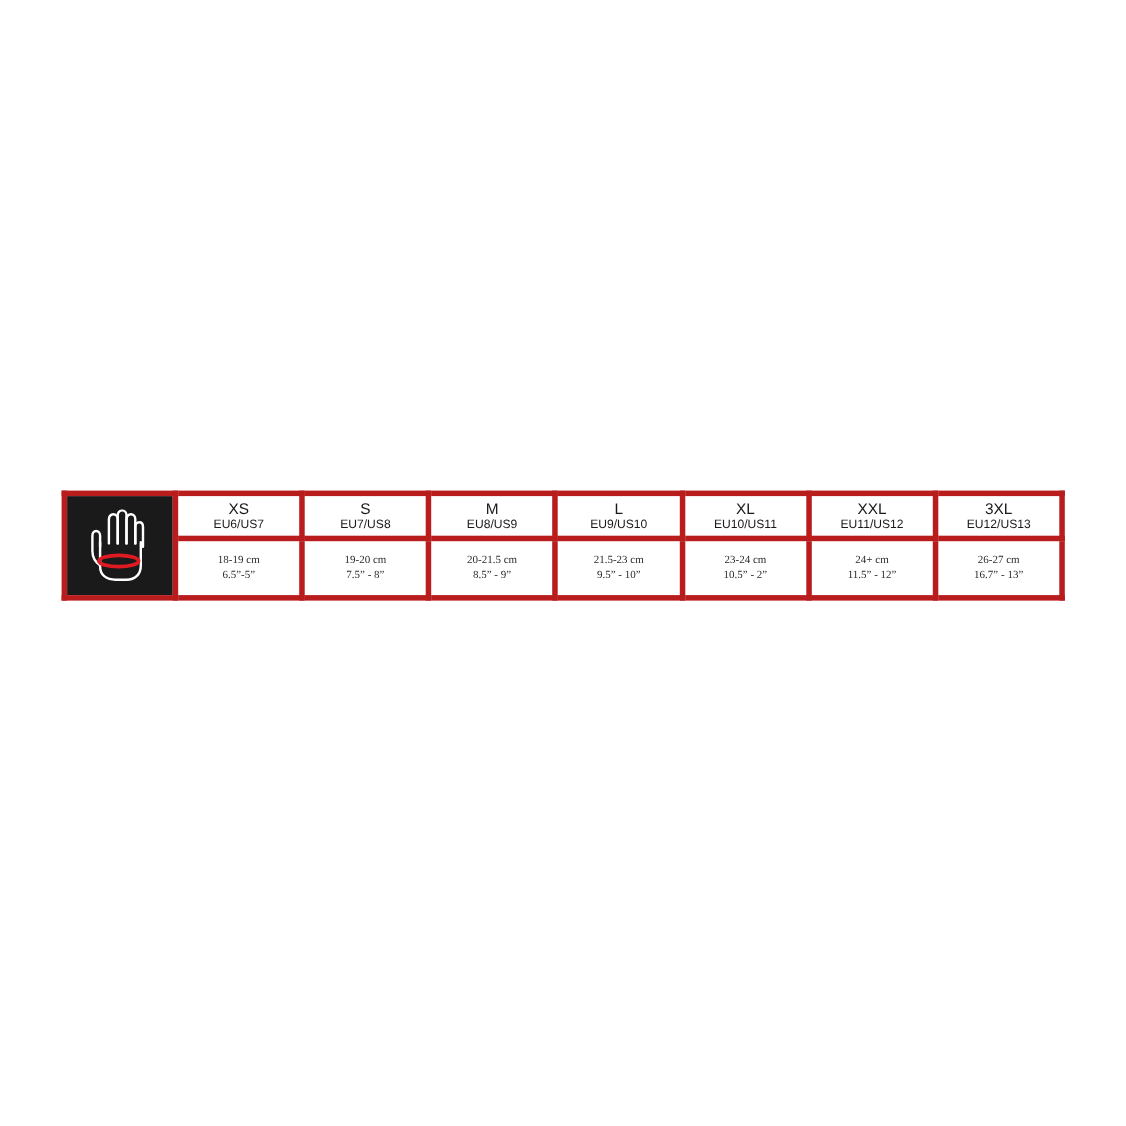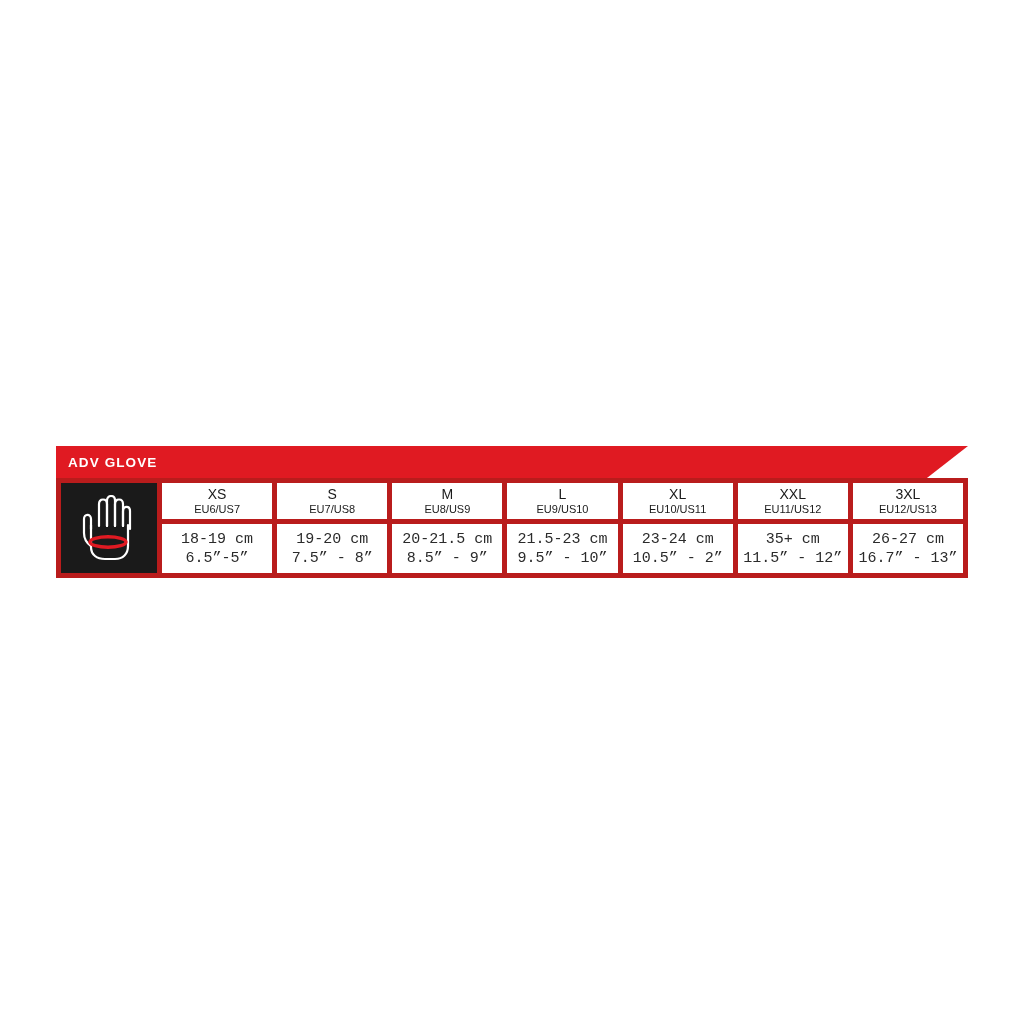--- a/index.html
+++ b/index.html
@@ -92,36 +92,33 @@
   }
 
   
   td.meas-cell {
     height: 48px;
     padding: 5px 2px 6px 2px;
     line-height: 1.28;
   }
   .meas-cm, .meas-in {
     display: block;
-    font-size: 15px;
+    font-size: 10px;
     color: #2b2b2b;
-    font-family: Liberation Mono, monospace;
+    font-family: Liberation Serif, serif;
   }
 
   
   .hand-svg { display: block; }
 </style>
 </head>
 <body>
 
 <div id="chart-wrap">
 
-  <div class="header-bar">
-    <span class="header-title">ADV GLOVE</span>
-  </div>
 
   <table class="size-table">
     <tbody>
 
       <tr>
         <td class="icon-cell" rowspan="2">
           <div class="icon-box">
             <svg class="hand-svg" width="62" height="66" viewBox="0 0 62 66">
 
               <g fill="none" stroke="#ffffff" stroke-width="2.2" stroke-linejoin="round" stroke-linecap="round">
@@ -189,21 +186,21 @@
         </td>
         <td class="meas-cell">
           <span class="meas-cm">21.5-23 cm</span>
           <span class="meas-in">9.5” - 10”</span>
         </td>
         <td class="meas-cell">
           <span class="meas-cm">23-24 cm</span>
           <span class="meas-in">10.5” - 2”</span>
         </td>
         <td class="meas-cell">
-          <span class="meas-cm">35+ cm</span>
+          <span class="meas-cm">24+ cm</span>
           <span class="meas-in">11.5” - 12”</span>
         </td>
         <td class="meas-cell">
           <span class="meas-cm">26-27 cm</span>
           <span class="meas-in">16.7” - 13”</span>
         </td>
       </tr>
     </tbody>
   </table>
 

